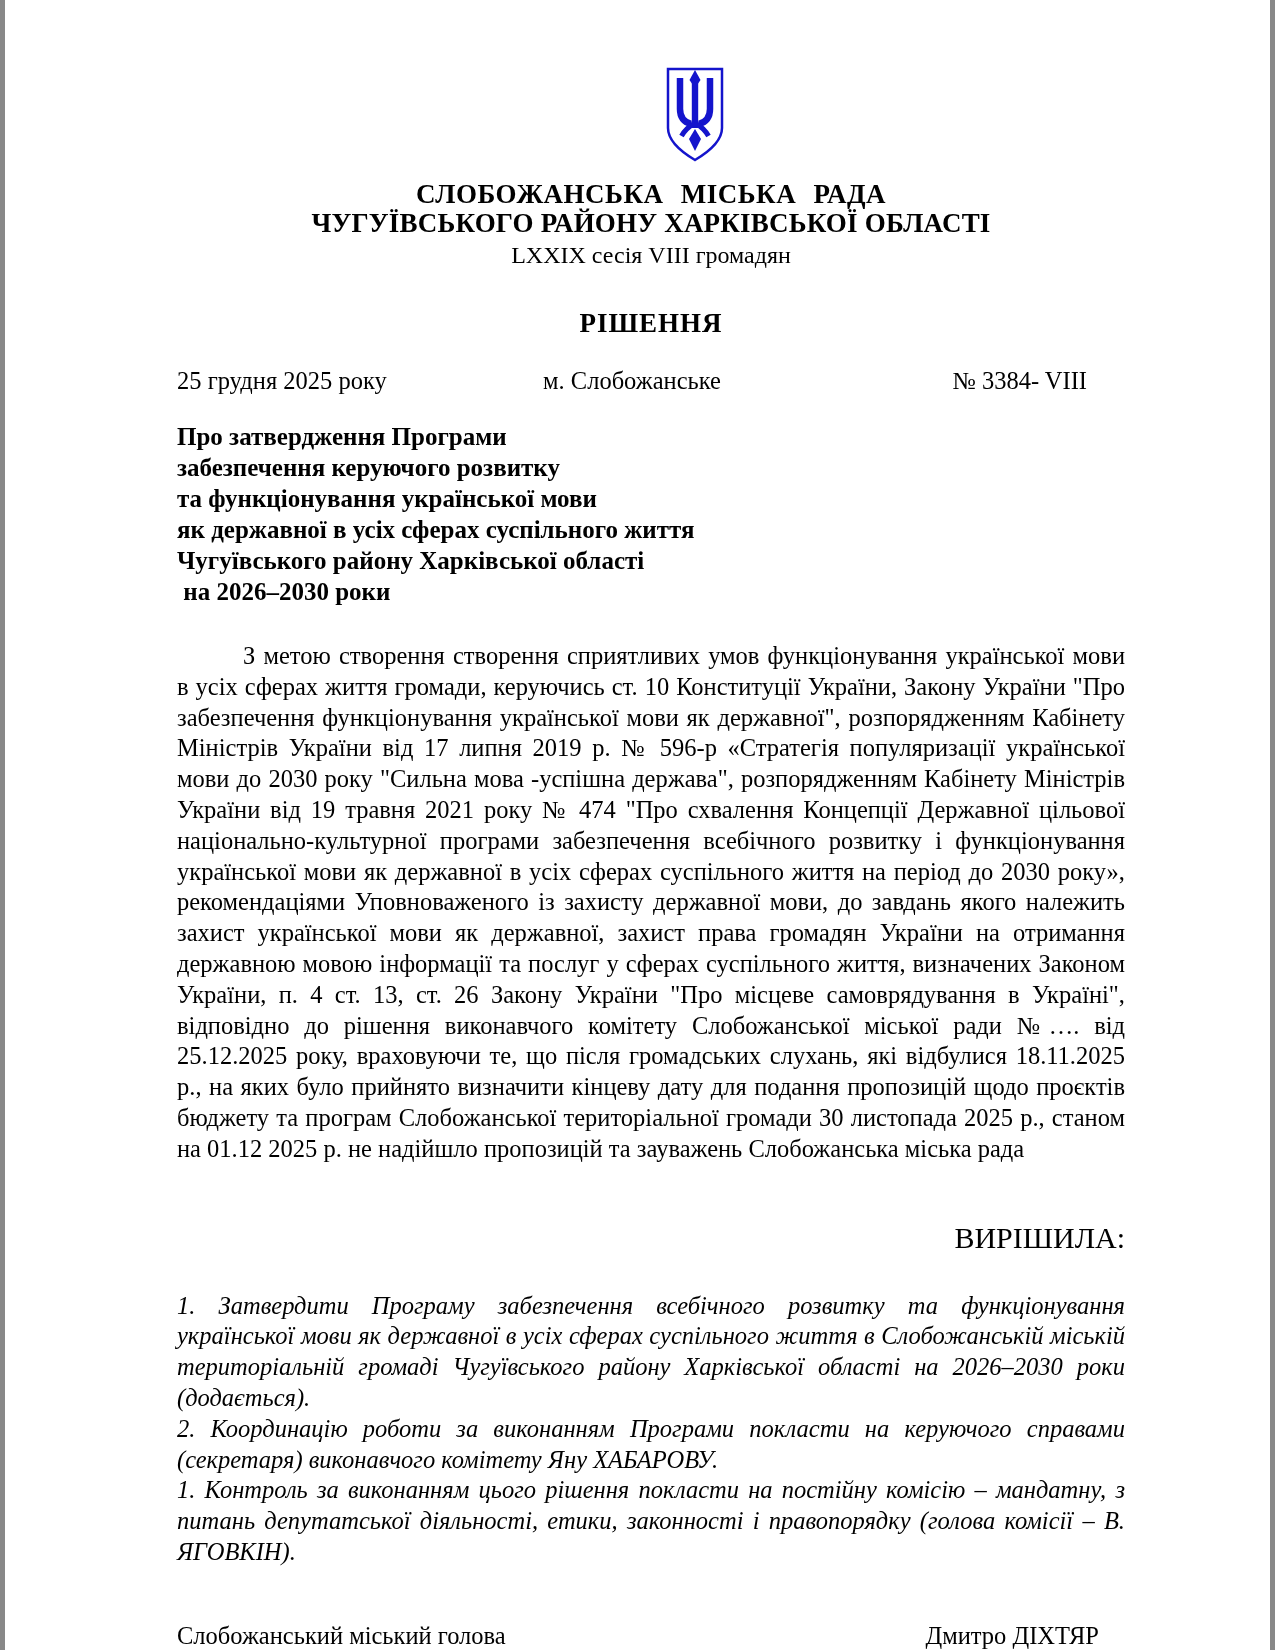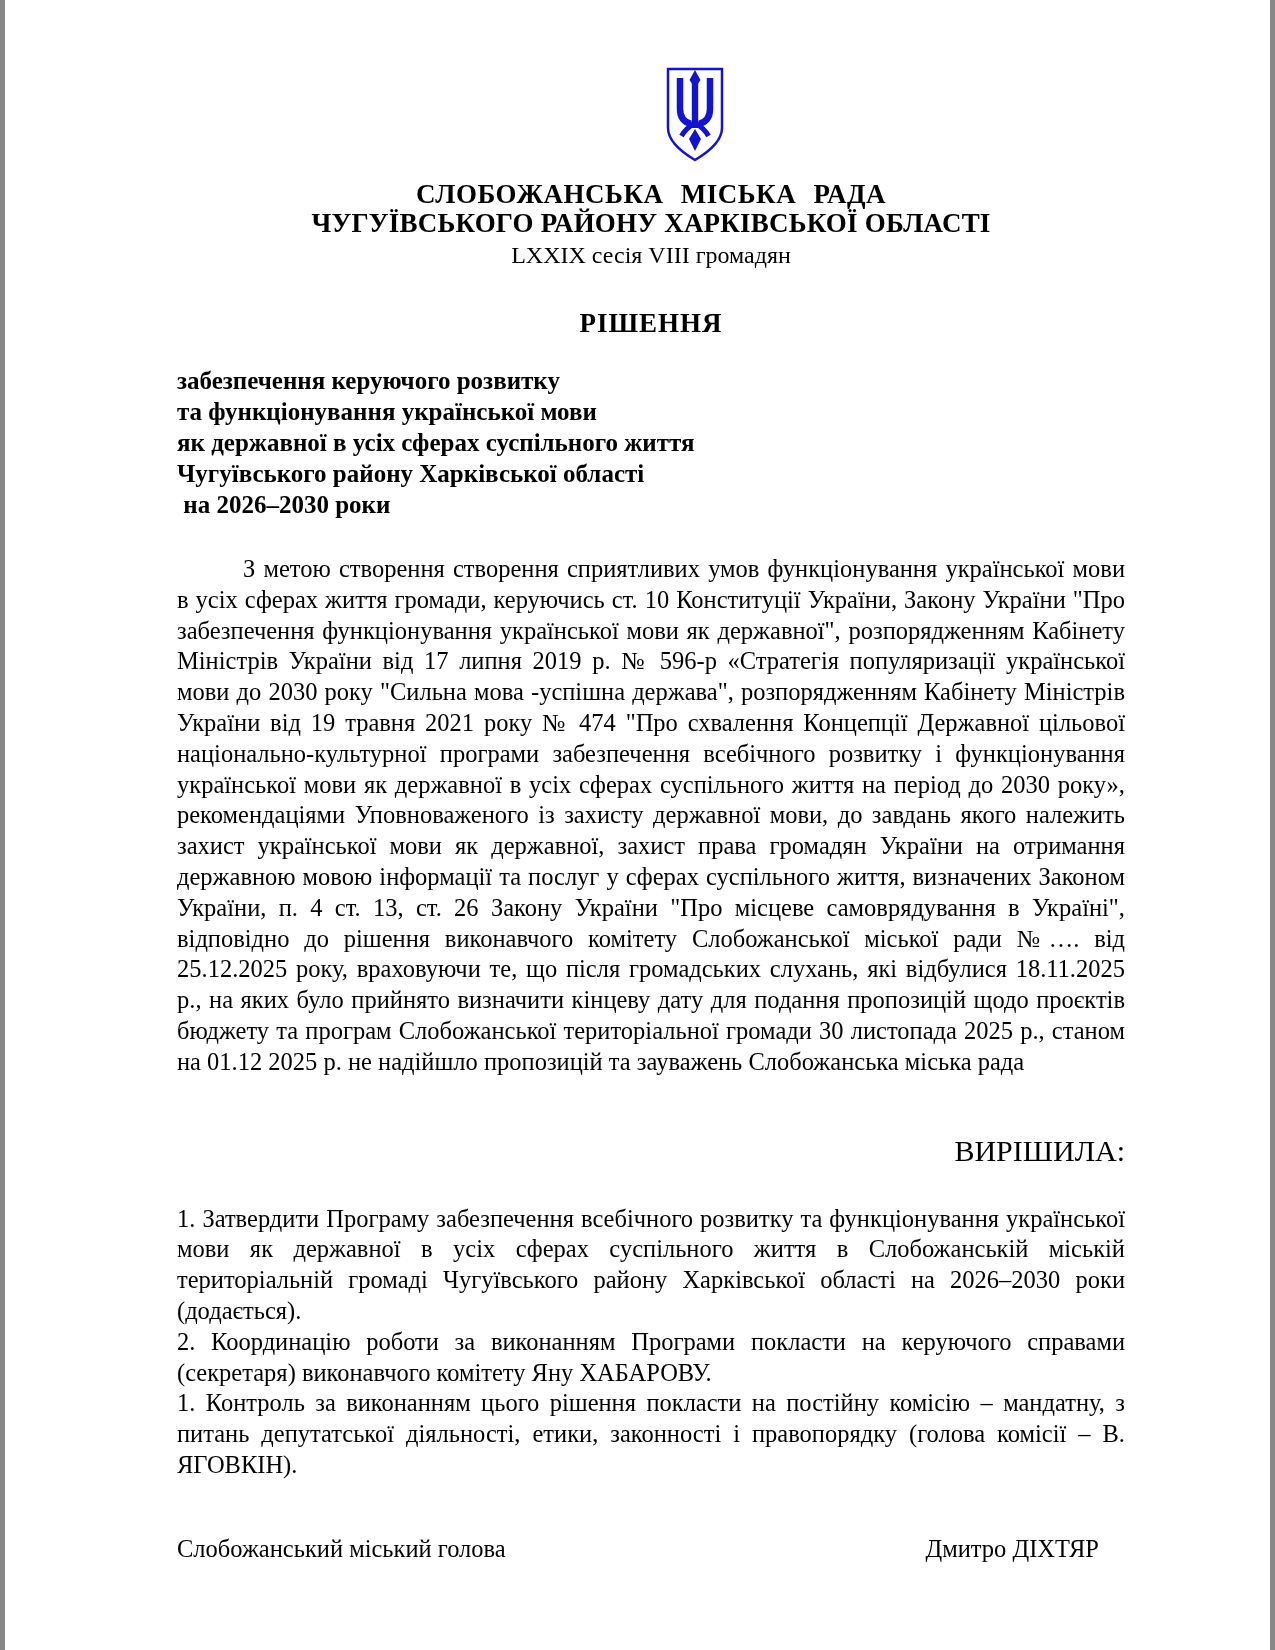--- a/index.html
+++ b/index.html
@@ -39,21 +39,21 @@
   
   .body-par{
     margin:34px 0 0 0;
     font-size:24.5px;
     line-height:30.8px;
     text-align:justify;
     text-indent:66px;
   }
   .resolved-heading{margin-top:56px;font-size:30px;text-align:right;}
   .items{margin-top:36px;font-size:24.5px;line-height:30.8px;}
-  .items p{margin:0;text-align:justify;}
+  .items p{margin:0;text-align:justify;font-style:italic;}
   
   .sign-row{display:flex;justify-content:space-between;margin-top:54px;font-size:24.5px;}
   .sign-position{text-align:left;}
   .sign-name{text-align:right;padding-right:26px;}
 </style>
 </head>
 <body>
 
 <div class="page">
 
@@ -72,22 +72,28 @@
   </div>
 
   <div class="org-block">
     <div class="org-line1">СЛОБОЖАНСЬКА МІСЬКА РАДА</div>
     <div class="org-line2">ЧУГУЇВСЬКОГО РАЙОНУ ХАРКІВСЬКОЇ ОБЛАСТІ</div>
     <div class="session-line">LXXIX сесія VIII громадян</div>
   </div>
 
   <div class="doc-heading">РІШЕННЯ</div>
 
+  <div class="meta-row">
+    <div class="meta-date">25 грудня 2025 року</div>
+    <div class="meta-place">м. Слобожанське</div>
+    <div class="meta-number">№ 3384- VIII</div>
+  </div>
 
   <div class="subject">
+    <div>Про затвердження Програми</div>
     <div>забезпечення керуючого розвитку</div>
     <div>та функціонування української мови</div>
     <div>як державної в усіх сферах суспільного життя</div>
     <div>Чугуївського району Харківської області</div>
     <div> на 2026–2030 роки</div>
   </div>
 
   <p class="body-par">З метою створення створення сприятливих умов функціонування української мови в усіх сферах життя громади, керуючись ст. 10 Конституції України, Закону України "Про забезпечення функціонування української мови як державної", розпорядженням Кабінету Міністрів України від 17 липня 2019 р. № 596-р «Стратегія популяризації української мови до 2030 року "Сильна мова -успішна держава", розпорядженням Кабінету Міністрів України від 19 травня 2021 року № 474 "Про схвалення Концепції Державної цільової національно-культурної програми забезпечення всебічного розвитку і функціонування української мови як державної в усіх сферах суспільного життя на період до 2030 року», рекомендаціями Уповноваженого із захисту державної мови, до завдань якого належить захист української мови як державної, захист права громадян України на отримання державною мовою інформації та послуг у сферах суспільного життя, визначених Законом України, п. 4 ст. 13, ст. 26 Закону України "Про місцеве самоврядування в Україні", відповідно до рішення виконавчого комітету Слобожанської міської ради №…. від 25.12.2025 року,  враховуючи те, що після громадських слухань, які відбулися 18.11.2025 р., на яких було прийнято визначити кінцеву дату для подання пропозицій щодо проєктів бюджету та програм Слобожанської територіальної громади 30 листопада 2025 р., станом на 01.12 2025 р. не надійшло пропозицій та зауважень Слобожанська міська рада</p>
 
   <div class="resolved-heading">ВИРІШИЛА:</div>

